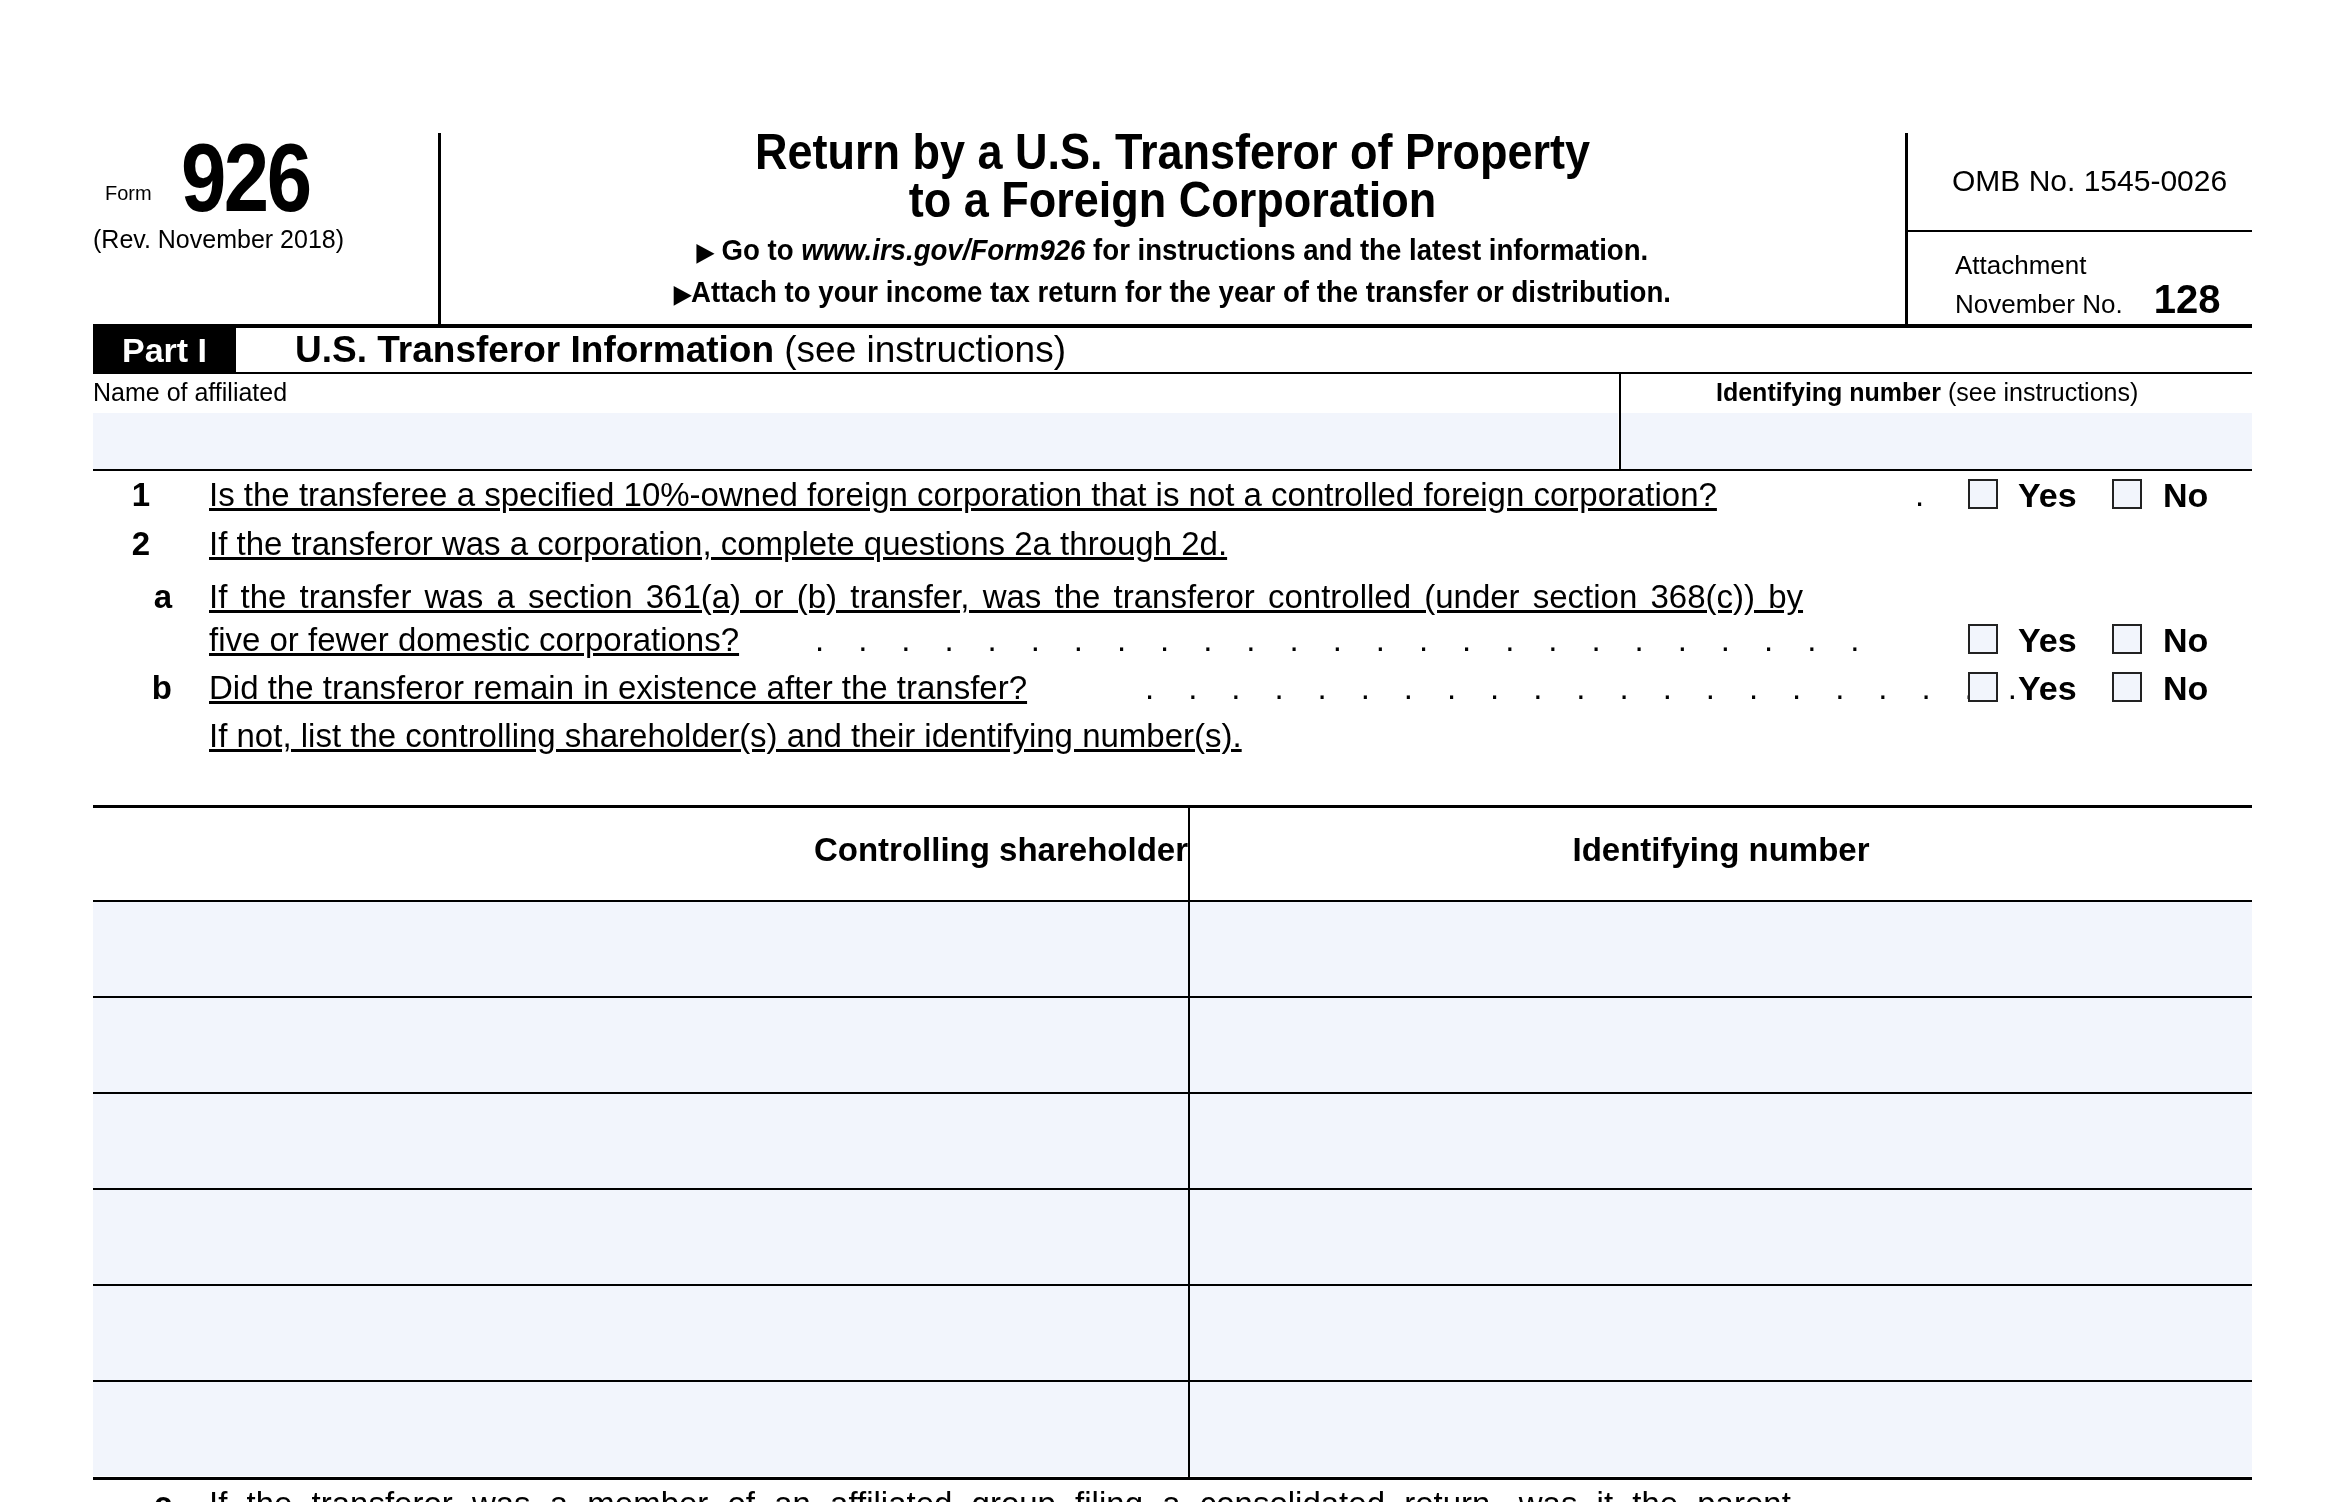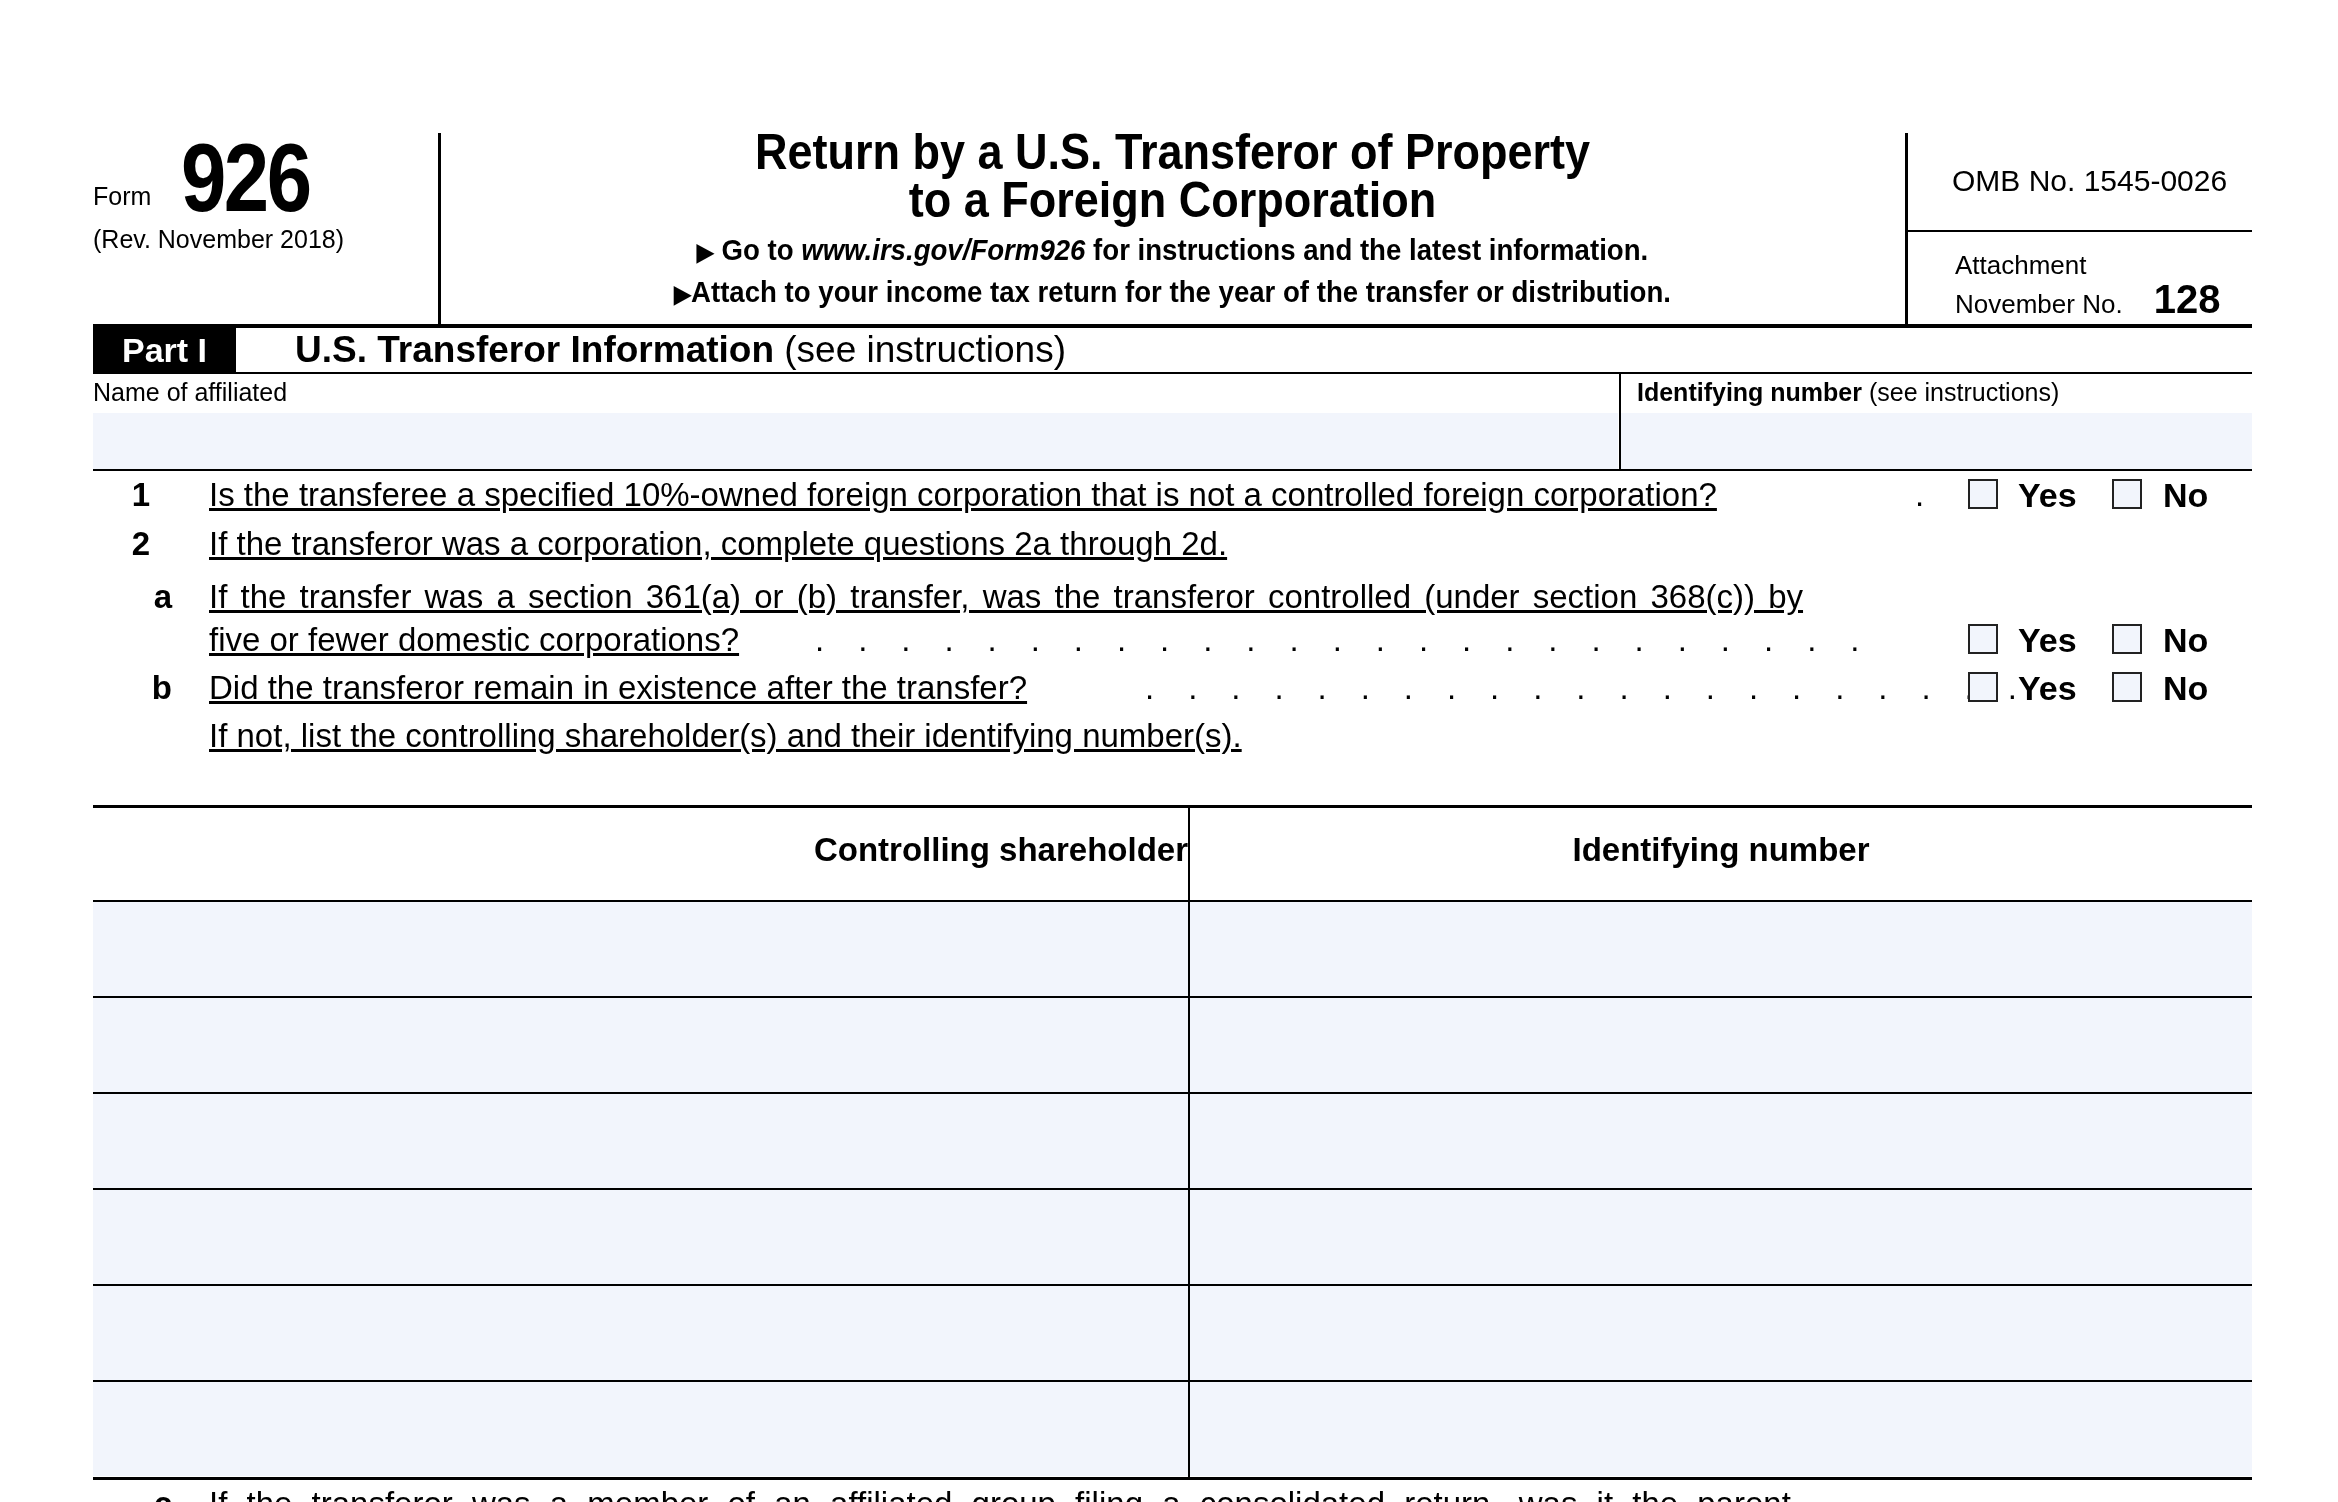--- a/index.html
+++ b/index.html
@@ -1,20 +1,20 @@
 <!DOCTYPE html>
 <html><head>
 <meta charset="utf-8">
 <style>
   html, body { margin:0; padding:0; background:#ffffff; }
   body { width:2338px; height:1502px; position:relative; overflow:hidden;
          font-family:"Liberation Sans", sans-serif; color:#000; }
   .abs { position:absolute; }
   .hdr-left { left:93px; top:130px; width:345px; height:195px; }
-  .form-word { position:absolute; left:0; top:52px; font-size:25px; }
+  .form-word { position:absolute; left:12px; top:52px; font-size:20px; }
   .form-num { position:absolute; left:88px; top:0px; font-size:96px; font-weight:bold;
               letter-spacing:-3px; transform:scaleX(0.85); transform-origin:left top; line-height:1; }
   .rev { position:absolute; left:0; top:95px; font-size:25px; }
   .dept { position:absolute; left:0; top:133px; font-size:24px; line-height:27px; }
   .vline { position:absolute; background:#000; }
   .hdr-center { left:440px; top:128px; width:1465px; height:197px; text-align:center; }
   .title { font-size:50px; font-weight:bold; line-height:48px; margin-top:0px; transform:scaleX(0.9); }
   .sub { font-size:30px; font-weight:bold; line-height:40px; transform:scaleX(0.92); }
   .sub i { font-style:italic; }
   .hdr-right { left:1907px; top:130px; width:345px; height:195px; }
@@ -72,21 +72,21 @@
 
 <div class="abs part-tag">Part I</div>
 <div class="abs part-title">
   <b>U.S. Transferor Information</b><span> (see instructions)</span>
 </div>
 <div class="vline" style="left:93px;top:372px;width:2159px;height:2px;"></div>
 
 <div class="abs lbl-sm" style="left:93px;top:378px;">Name of affiliated</div>
 <input class="abs fill" type="text" style="left: 93px; top: 413px; width: 1525px; height: 56px; border: none; outline: none; box-sizing: border-box;" value="">
 <div class="vline" style="left:1619px;top:374px;width:2px;height:96px;"></div>
-<div class="abs lbl-sm" style="left:1637px;top:378px;">
+<div class="abs lbl-sm" style="left:1716px;top:378px;">
   <b>Identifying number</b><span> (see instructions)</span>
 </div>
 <input class="abs fill" type="text" style="left: 1621px; top: 413px; width: 631px; height: 56px; border: none; outline: none; box-sizing: border-box;" value="">
 <div class="vline" style="left:93px;top:469px;width:2159px;height:2px;"></div>
 
 <div class="abs qnum" style="left:120px;top:475px;width:30px;">1</div>
 <div class="abs q" style="left:209px;top:475px;">Is the transferee a specified 10%-owned foreign corporation that is not a controlled foreign corporation?</div>
 <div class="abs dots" style="left:1915px;top:475px;">.</div>
 <div class="abs cb" style="left:1968px;top:479px;"></div>
 <div class="abs yn" style="left:2018px;top:475px;">Yes</div>

